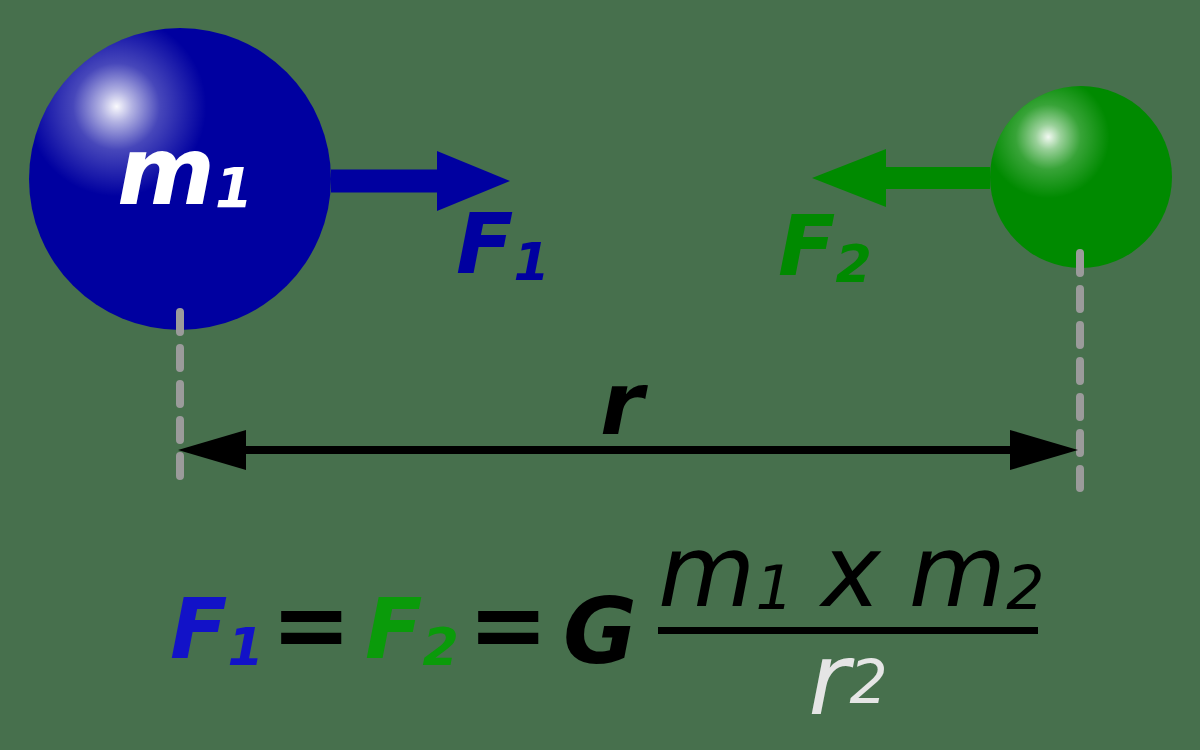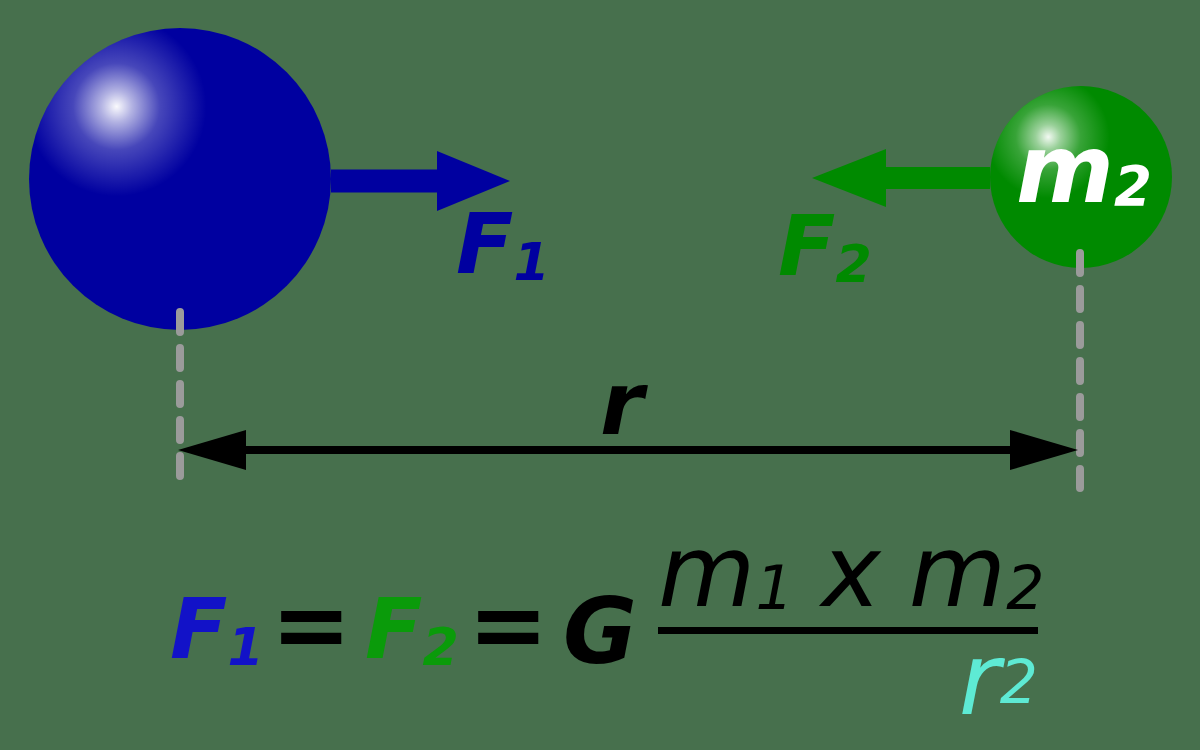--- a/index.html
+++ b/index.html
@@ -88,22 +88,22 @@
       <polygon points="886,149 812,178 886,207" style="fill: rgb(0, 138, 0);"></polygon>
     </g>
 
     <g>
       <line x1="240" y1="450" x2="1016" y2="450" stroke-width="8" style="stroke: rgb(0, 0, 0);"></line>
       <polygon points="246,430 178,450 246,470" style="fill: rgb(0, 0, 0);"></polygon>
       <polygon points="1010,430 1078,450 1010,470" style="fill: rgb(0, 0, 0);"></polygon>
     </g>
   </svg>
 
+  <div class="lbl m1-lbl" style="color: rgb(255, 255, 255);"><span>m</span><span class="sub">1</span></div>
 
-  <div class="lbl m2-lbl" style="color: rgb(255, 255, 255);"><span>m</span><span class="sub">2</span></div>
 
   <div class="lbl f1-lbl" style="color: rgb(0, 0, 160);"><span>F</span><span class="f-sub">1</span></div>
 
   <div class="lbl f2-lbl" style="color: rgb(0, 138, 0);"><span>F</span><span class="f-sub">2</span></div>
 
   <div class="lbl r-lbl" style="color: rgb(0, 0, 0);">r</div>
 
   <div class="fm fm-f1" style="color: rgb(18, 18, 200);"><span>F</span><span class="f-sub">1</span></div>
 
   <div class="fm fm-eq fm-eq1" style="color: rgb(0, 0, 0);">=</div>
@@ -111,15 +111,15 @@
   <div class="fm fm-f2" style="color: rgb(10, 155, 10);"><span>F</span><span class="f-sub">2</span></div>
 
   <div class="fm fm-eq fm-eq2" style="color: rgb(0, 0, 0);">=</div>
 
   <div class="fm fm-g" style="color: rgb(0, 0, 0);">G</div>
 
   <div class="frac-num" style="color: #000000;"><span>m</span><span class="n-sub">1</span><span class="op">x</span><span>m</span><span class="n-sub">2</span></div>
 
   <div class="frac-bar" style="background-color: rgb(0, 0, 0);"></div>
 
-  <div class="frac-den" style="color: #5eead4; text-align: right;"><span>r</span><span class="sup">2</span></div>
+  <div class="frac-den" style="color: #e5e5e5;"><span>r</span><span class="sup">2</span></div>
 
 </div>
 
 </body></html>

